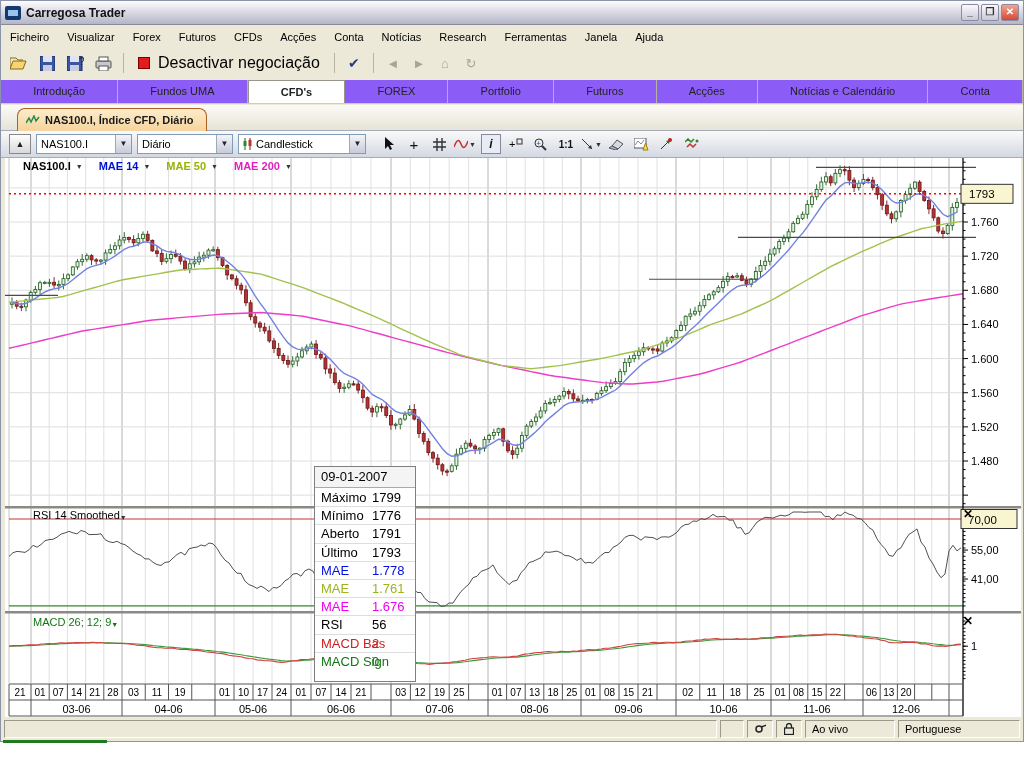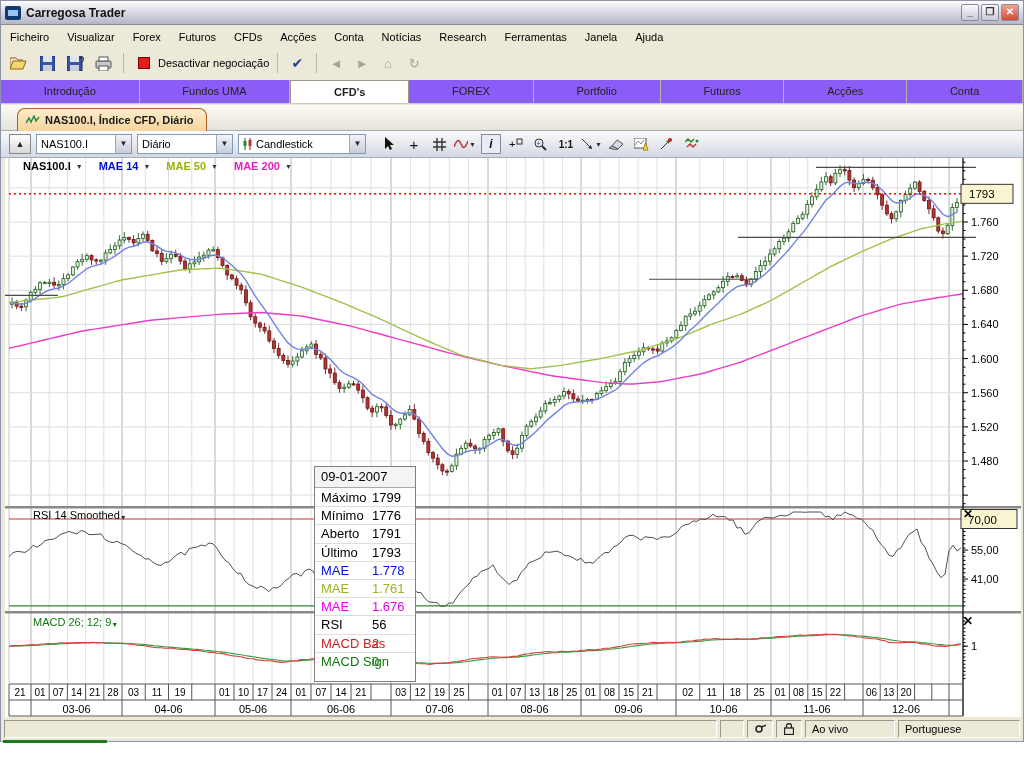--- a/index.html
+++ b/index.html
@@ -24,21 +24,21 @@
   .menubar { position:absolute; left:0; top:25px; width:100%; height:23px;
              background:#ece9d8; display:flex; align-items:center; font-size:11px; }
   .menu-item { padding:0 9px; line-height:23px; color:#000; cursor:default; }
 
   
   .toolbar { position:absolute; left:0; top:48px; width:100%; height:28px;
              background:#ece9d8; display:flex; align-items:center; padding-left:6px; gap:4px; }
   .tb-btn { width:24px; height:24px; display:flex; align-items:center; justify-content:center; }
   .tb-sep { width:1px; height:20px; background:#b8b4a4; margin:0 4px; }
   .stop-sq { width:12px; height:12px; background:#e31b1b; border:1px solid #7a0000; margin:0 4px 0 6px; }
-  .stop-label { font-size:11px; color:#000; }
+  .stop-label { font-size:16px; color:#000; margin-right:6px; }
   .nav-glyph { font-size:13px; color:#a8a49a; width:22px; text-align:center; }
   .check-glyph { font-size:14px; color:#2a3a8c; width:22px; text-align:center; }
 
   
   .maintabs { position:absolute; left:0; top:79px; width:100%; height:24px;
               background:#8b5cf6; display:flex; font-size:11px; border-bottom:1px solid #cfccbe;}
   .mtab { flex:1 1 auto; text-align:center; line-height:22px; color:#222;
           border-right:1px solid #b8b4a4; white-space:nowrap; padding:0 8px; }
   .mtab.active { background:#fff; font-weight:bold; border:1px solid #9a968a; border-bottom:none; }
 
@@ -174,20 +174,21 @@
   </div>
 
   <div class="maintabs" id="maintabs">
         <span class="mtab">Introdução</span>
         <span class="mtab">Fundos UMA</span>
         <span class="mtab active">CFD's</span>
         <span class="mtab">FOREX</span>
         <span class="mtab">Portfolio</span>
         <span class="mtab">Futuros</span>
         <span class="mtab">Acções</span>
+        <span class="mtab">Notícias e Calendário</span>
         <span class="mtab">Conta</span>
       </div>
 
   <div class="docstrip">
     <div class="doctab">
       <svg width="14" height="10">
             <polyline points="0,8 3,3 5,7 8,1 10,6 13,2" fill="none" stroke="#2a8a4a" stroke-width="1.5"></polyline>
           </svg>
       <span>NAS100.I, Índice CFD, Diário</span>
     </div>

